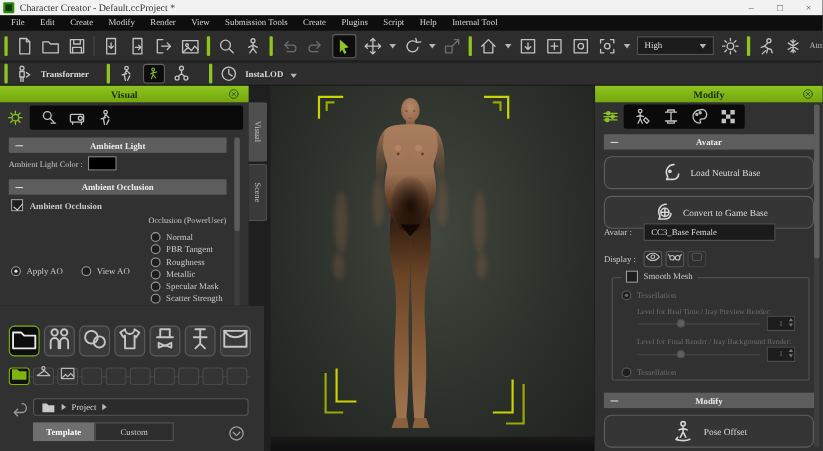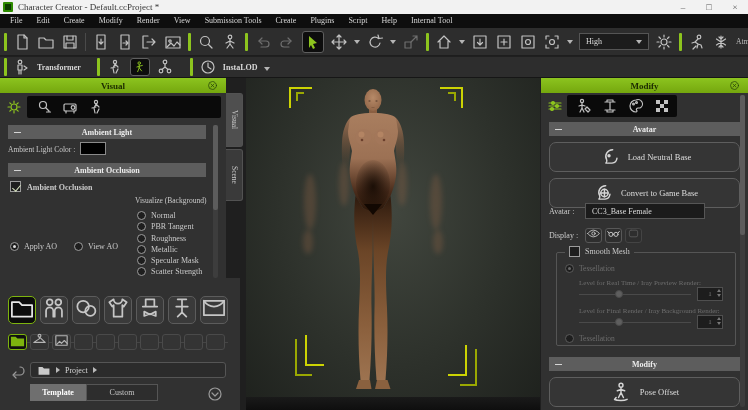--- a/index.html
+++ b/index.html
@@ -386,21 +386,21 @@
       <span>Ambient Light</span>
     </div>
     <span class="lbl" style="left:8px;top:67px;font-size:7.5px">Ambient Light Color :</span>
     <span class="abs" style="left:80px;top:64px;width:26px;height:13px;background:#000;border:1px solid #8a8a8a"></span>
     <div class="sbar" style="left:8px;top:85px;width:198px">
       <span class="dash"></span>
       <span>Ambient Occlusion</span>
     </div>
     <span class="cb checked" style="left:10px;top:103px"></span>
     <span class="lbl b" style="left:27px;top:105px">Ambient Occlusion</span>
-    <span class="lbl" style="left:135px;top:118px;font-size:7.5px">Visualize (Background)</span>
+    <span class="lbl" style="left:135px;top:118px;font-size:7.5px">Occlusion (PowerUser)</span>
     <span class="rad sel" style="left:10px;top:164px"></span>
     <span class="lbl" style="left:24px;top:164px">Apply AO</span>
     <span class="rad" style="left:74px;top:164px"></span>
     <span class="lbl" style="left:88px;top:164px">View AO</span>
     <span class="rad" style="left:137px;top:133px"></span>
     <span class="lbl" style="left:151px;top:133px">Normal</span>
     <span class="rad" style="left:137px;top:144px"></span>
     <span class="lbl" style="left:151px;top:144px">PBR Tangent</span>
     <span class="rad" style="left:137px;top:156px"></span>
     <span class="lbl" style="left:151px;top:156px">Roughness</span>

